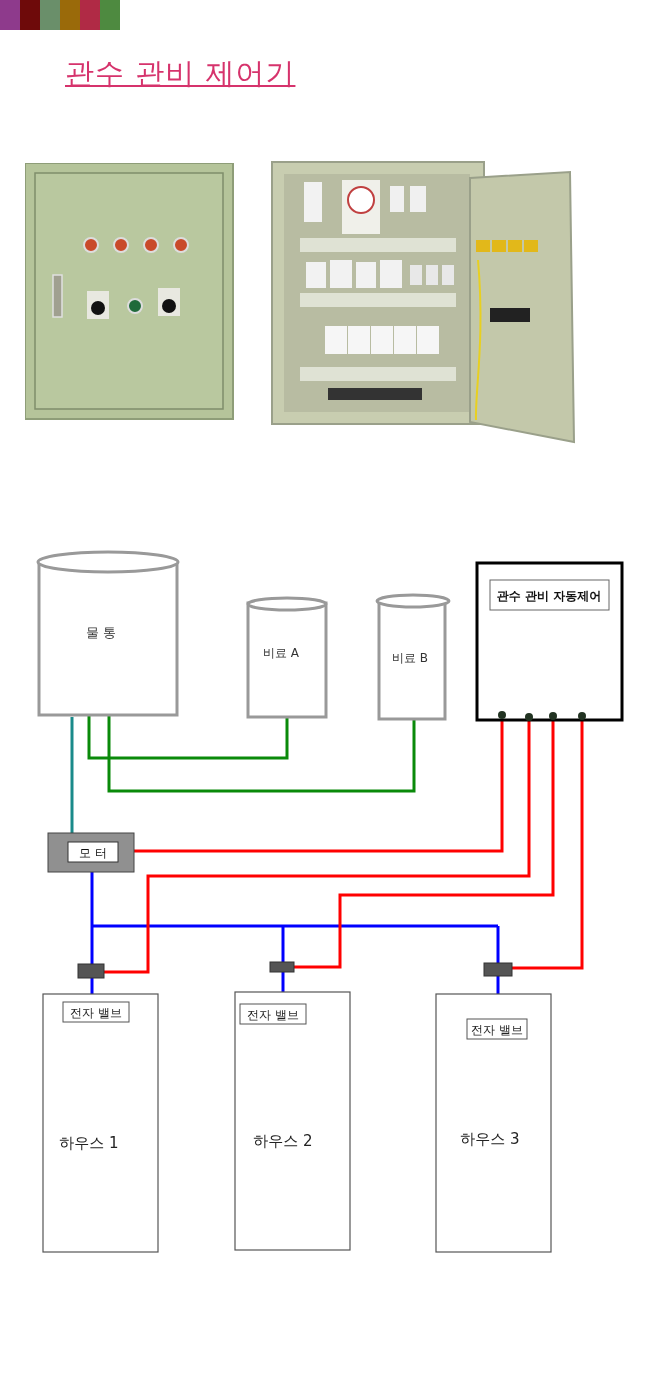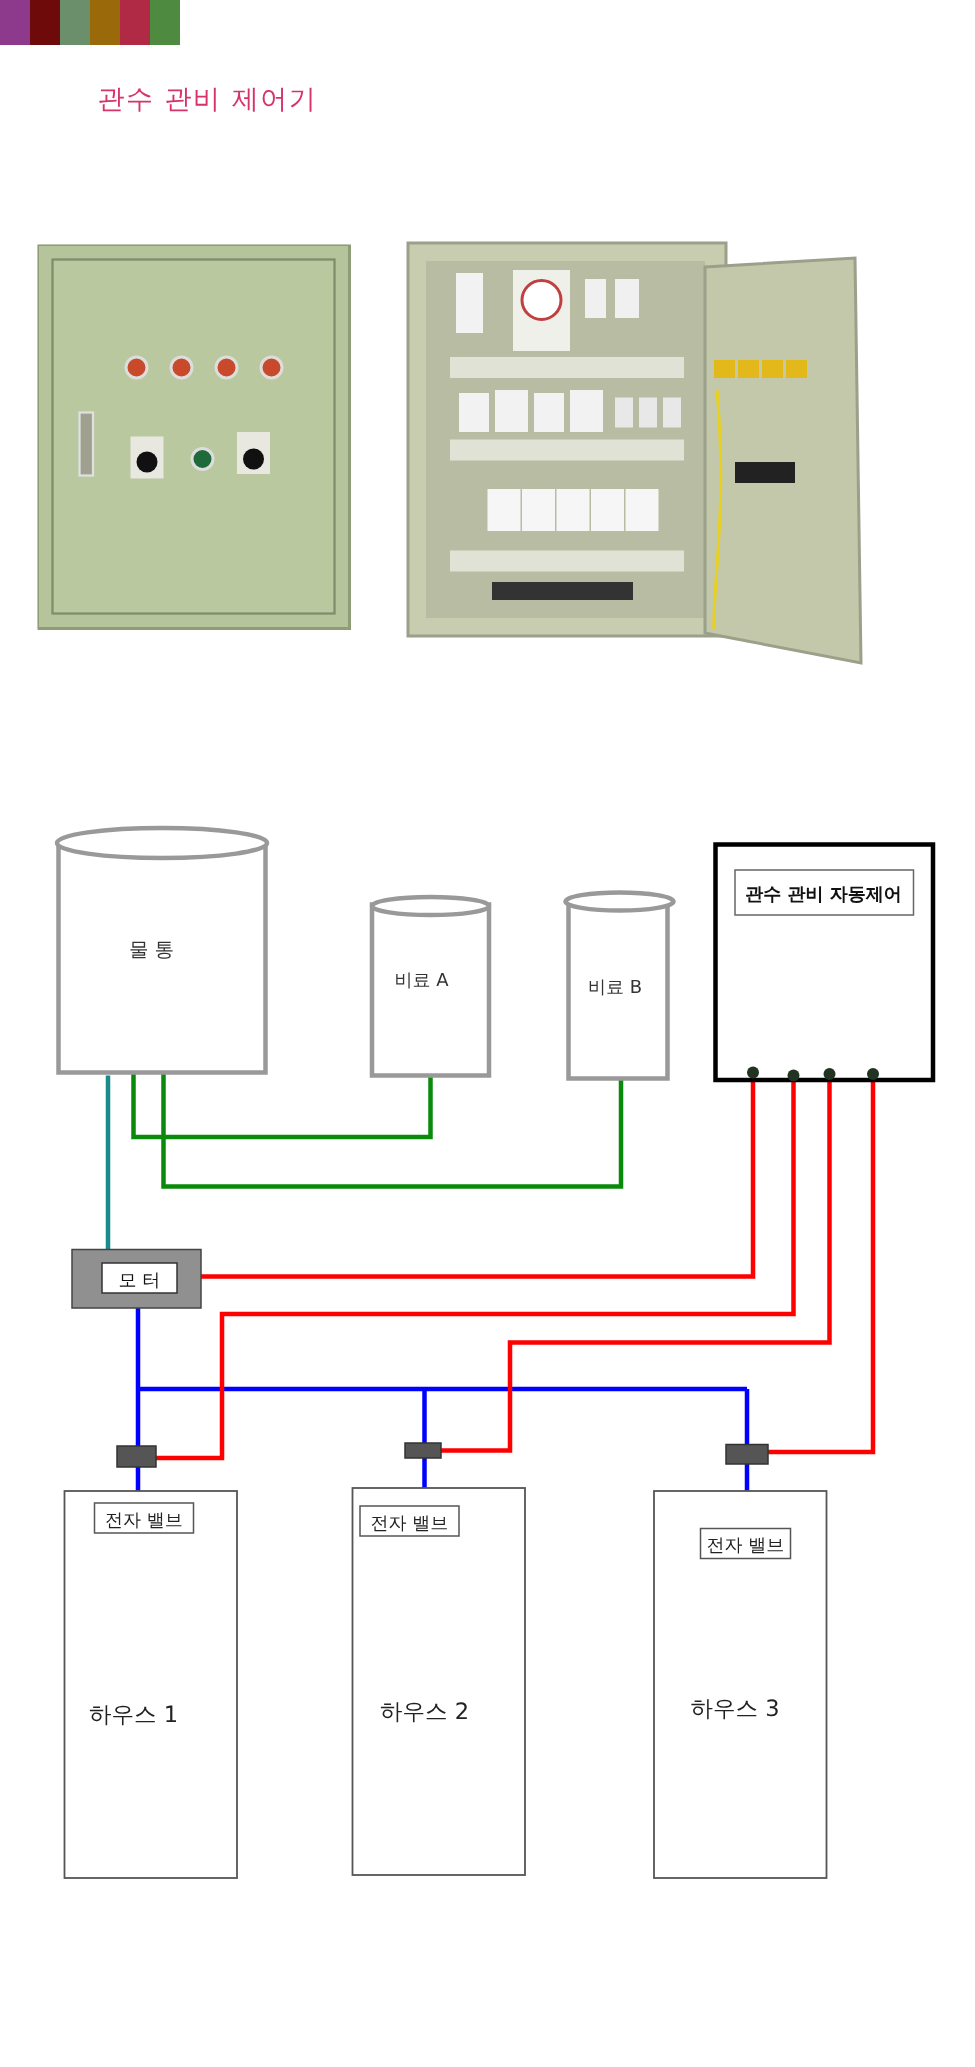--- a/index.html
+++ b/index.html
@@ -1,19 +1,19 @@
 <!DOCTYPE html>
 <html><head>
 <meta charset="utf-8">
 <style>
   html, body { margin: 0; padding: 0; background: #ffffff; }
   body { width: 650px; height: 1378px; position: relative; overflow: hidden; font-family: "DejaVu Sans", sans-serif; }
   .strips { position: absolute; left: 0; top: 0; height: 30px; display: flex; }
   .strip { width: 20px; height: 30px; }
-  .page-title { position: absolute; left: 65px; top: 54px; font-size: 18px; color: #d6336c; letter-spacing: 1px; }
+  .page-title { position: absolute; left: 65px; top: 54px; font-size: 29px; color: #d6336c; letter-spacing: 1px; text-decoration: underline; }
   .photo { position: absolute; }
   svg text { font-family: "DejaVu Sans", sans-serif; }
 </style>
 </head>
 <body>
 
 <div class="strips">
   <div class="strip" style="background: rgb(142, 58, 140);"></div>
   <div class="strip" style="background: rgb(110, 10, 10);"></div>
   <div class="strip" style="background: rgb(106, 143, 106);"></div>

